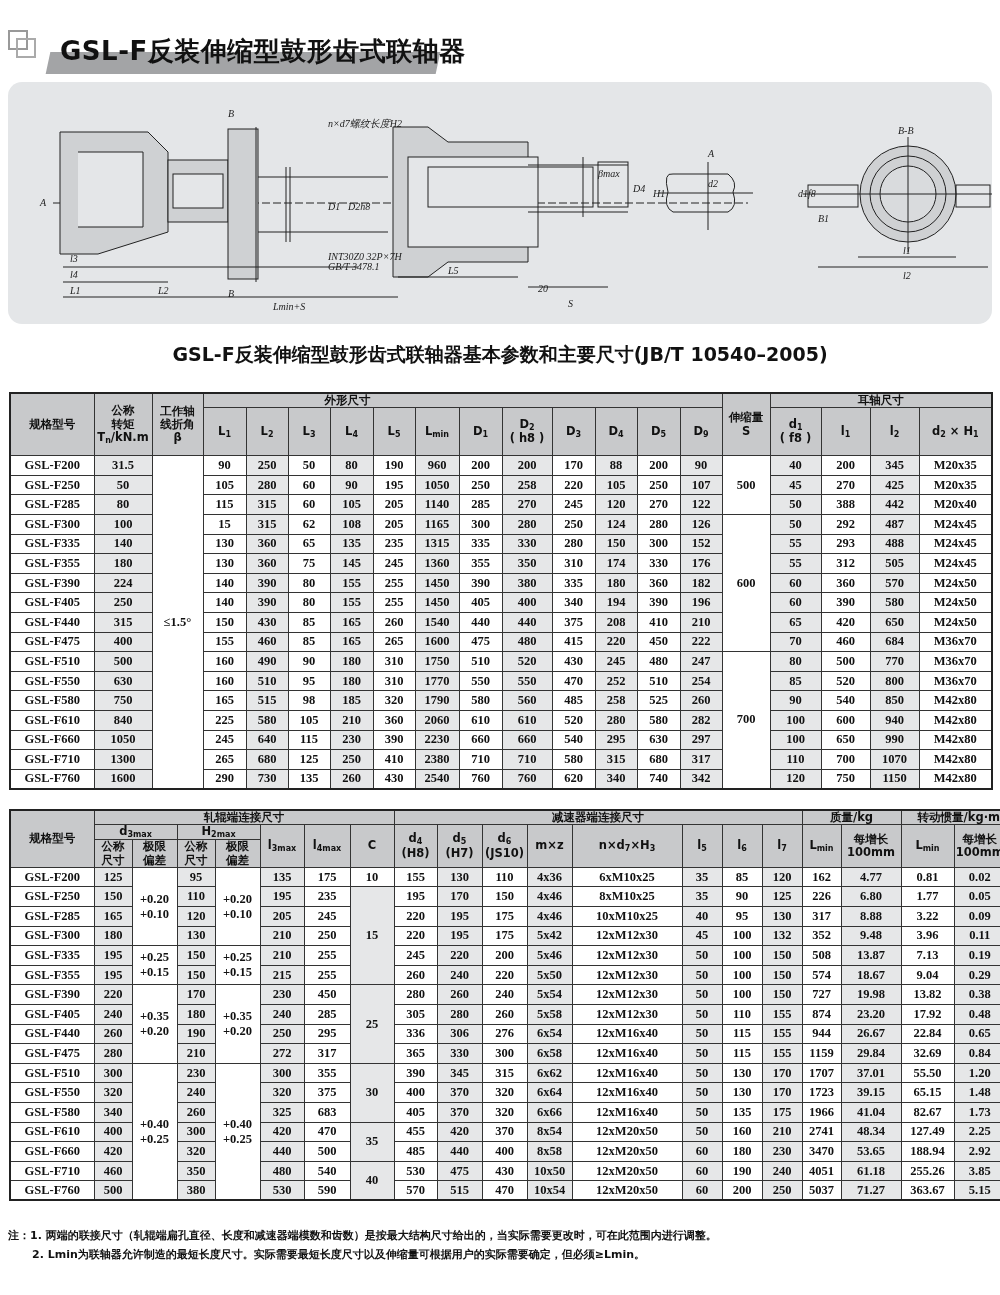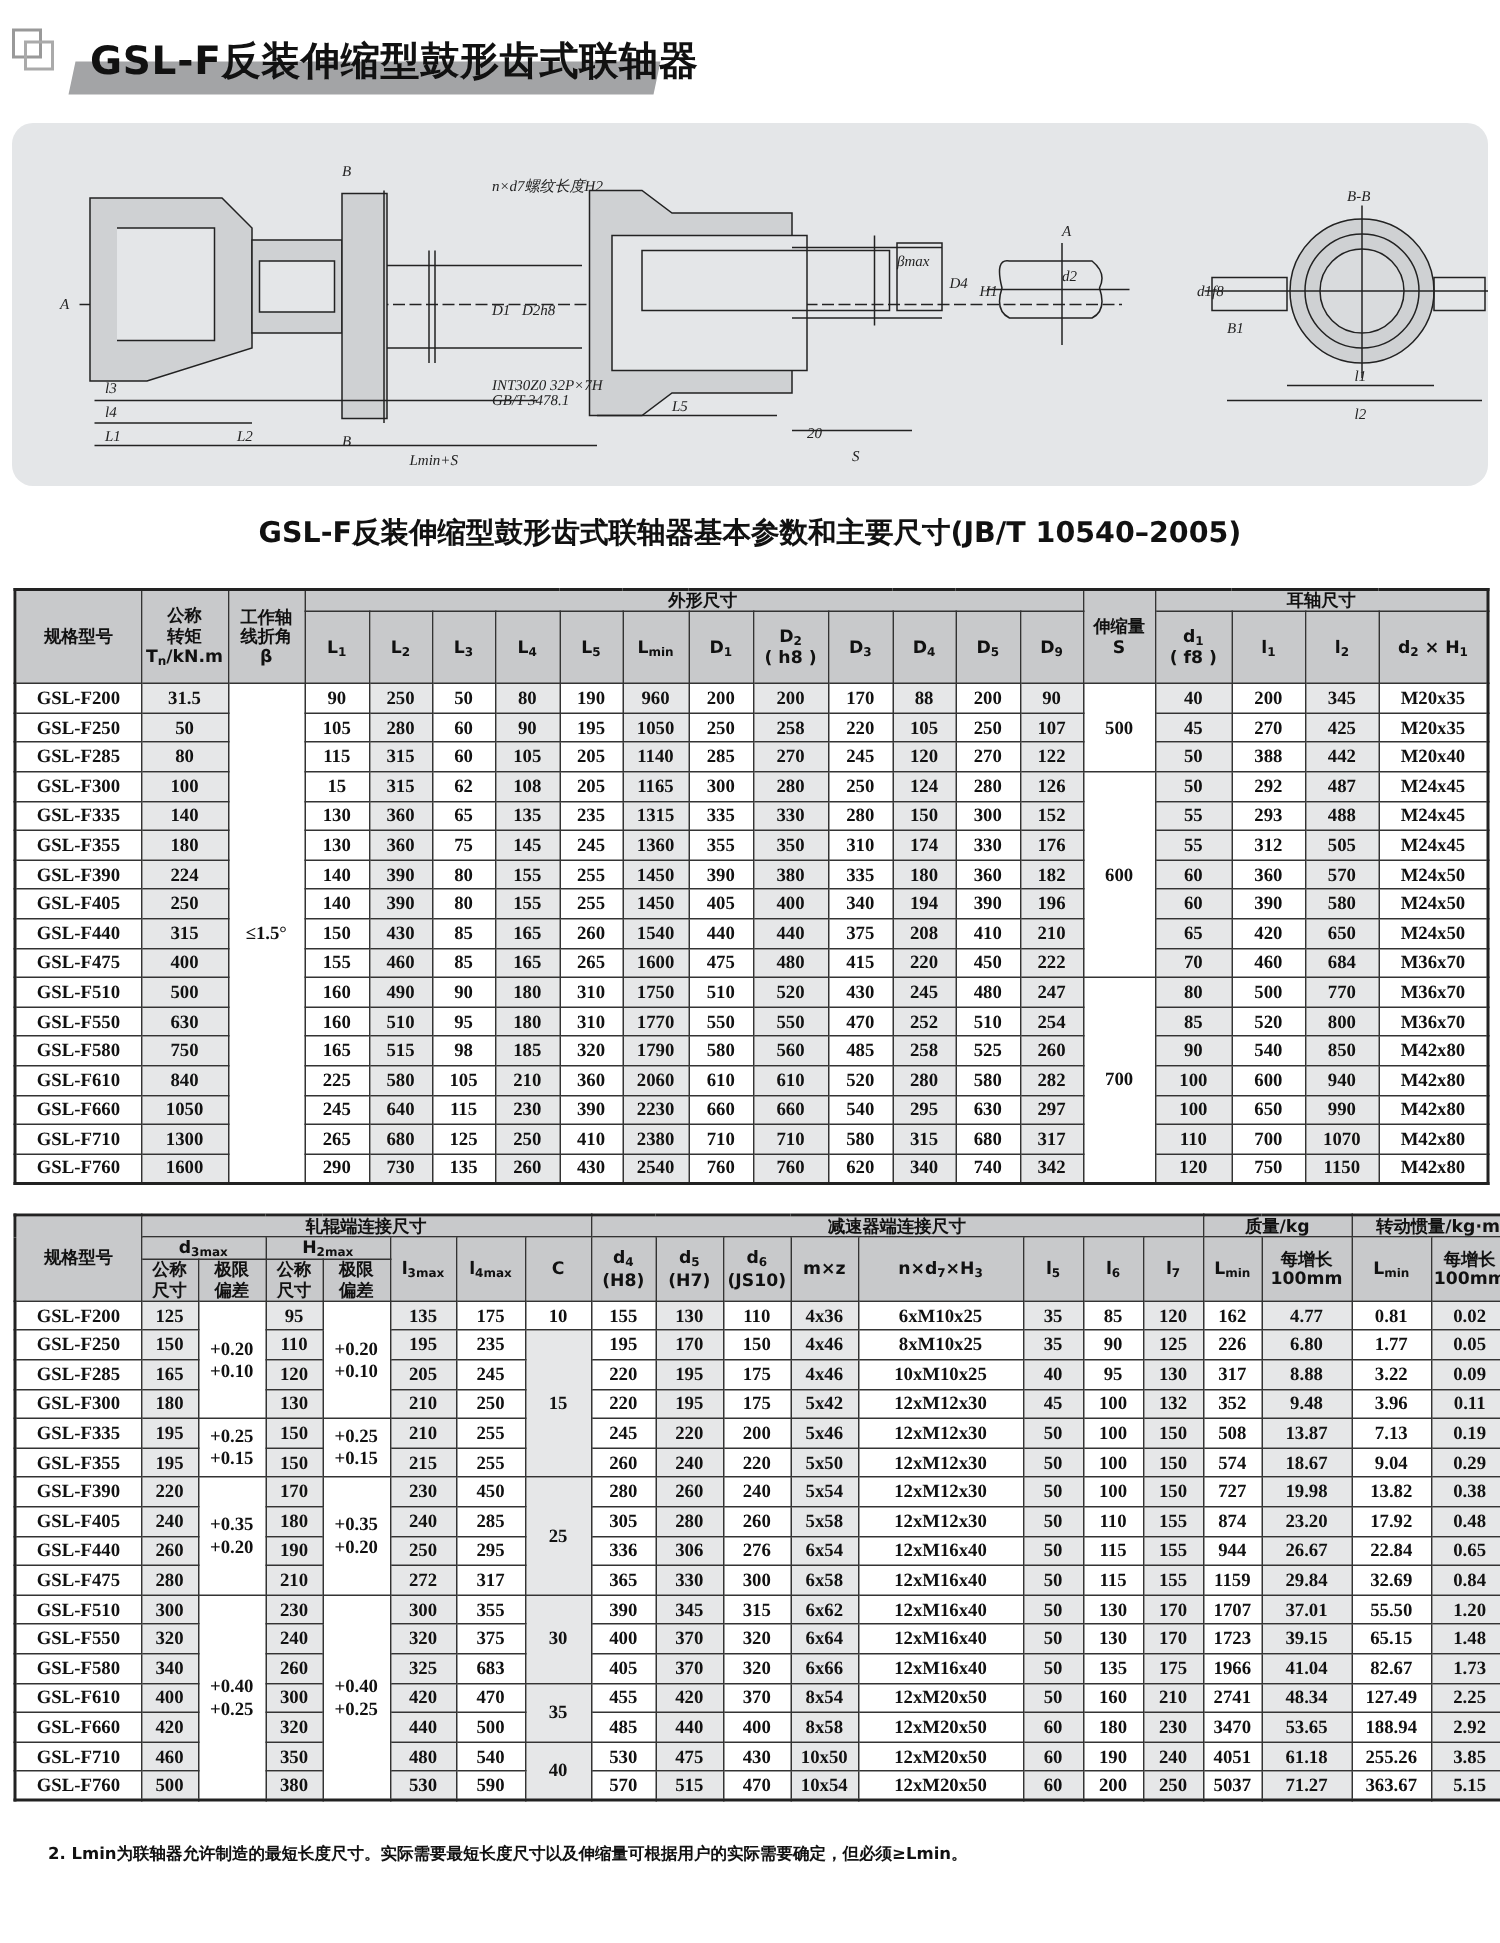--- a/index.html
+++ b/index.html
@@ -1,17 +1,17 @@
 <!DOCTYPE html>
 <html><head>
 <meta charset="utf-8">
 <style>
   * { box-sizing: border-box; margin: 0; padding: 0; }
   body { width: 1000px; height: 1295px; background: #ffffff; font-family: "Liberation Serif", serif; color: #111; position: relative; overflow: hidden; }
-  .hdr { position: absolute; left: 0; top: 1px; width: 864px; height: 72px; }
+  .hdr { position: absolute; left: 0; top: 12px; width: 864px; height: 72px; }
   .hdr .sq1 { position: absolute; left: 8px; top: 18px; width: 20px; height: 20px; border: 2px solid #999; background: #fff; }
   .hdr .sq2 { position: absolute; left: 16px; top: 26px; width: 20px; height: 20px; border: 2px solid #aaa; background: transparent; }
   .hdr .band { position: absolute; left: 48px; top: 40px; width: 390px; height: 22px; background: #a3a4a6; transform: skewX(-12deg); }
   .hdr .title { position: absolute; left: 60px; top: 22px; font-family: "DejaVu Sans", sans-serif; font-weight: bold; font-size: 26px; color: #111; letter-spacing: 0.5px; }
   .drawing { position: absolute; left: 8px; top: 82px; width: 984px; height: 242px; background: #e4e6e8; border-radius: 14px; overflow: hidden; }
   .drawing svg { width: 100%; height: 100%; }
   .subtitle { position: absolute; left: 0; top: 342px; width: 1000px; text-align: center; font-family: "DejaVu Sans", sans-serif; font-weight: bold; font-size: 19px; color: #111; }
   table { border-collapse: collapse; position: absolute; left: 9px; font-size: 12.5px; table-layout: fixed; }
   table td, table th { border: 1px solid #333; text-align: center; vertical-align: middle; padding: 0; white-space: nowrap; overflow: hidden; }
   table th { background: #c8c9cb; font-family: "DejaVu Sans", sans-serif; font-weight: bold; font-size: 11.5px; line-height: 1.15; }
@@ -139,21 +139,21 @@
     <col style="width:51px">
       <col style="width:49px">
       <col style="width:49px">
       <col style="width:73px">
   </colgroup>
   <thead>
     <tr>
       <th rowspan="2">规格型号</th>
       <th rowspan="2">公称<br>转矩<br>T<sub>n</sub>/kN.m</th>
       <th rowspan="2">工作轴<br>线折角<br>β</th>
-      <th colspan="12" style="text-align:right;padding-right:230px">外形尺寸</th>
+      <th colspan="12" style="padding-right:230px">外形尺寸</th>
       <th rowspan="2">伸缩量<br>S</th>
       <th colspan="4">耳轴尺寸</th>
     </tr>
     <tr style="height:48px">
       <th>L<sub>1</sub></th>
       <th>L<sub>2</sub></th>
       <th>L<sub>3</sub></th>
       <th>L<sub>4</sub></th>
       <th>L<sub>5</sub></th>
       <th>L<sub>min</sub></th>
@@ -909,14 +909,15 @@
         <td class="sh">250</td>
         <td>5037</td>
         <td class="sh">71.27</td>
         <td>363.67</td>
         <td class="sh">5.15</td>
       </tr>
     </tbody>
 </table>
 
 <div class="notes">
+  <span class="n">注：1. 两端的联接尺寸（轧辊端扁孔直径、长度和减速器端模数和齿数）是按最大结构尺寸给出的，当实际需要更改时，可在此范围内进行调整。</span>
   <span class="n ind">2. Lmin为联轴器允许制造的最短长度尺寸。实际需要最短长度尺寸以及伸缩量可根据用户的实际需要确定，但必须≥Lmin。</span>
 </div>
 
 </body></html>

